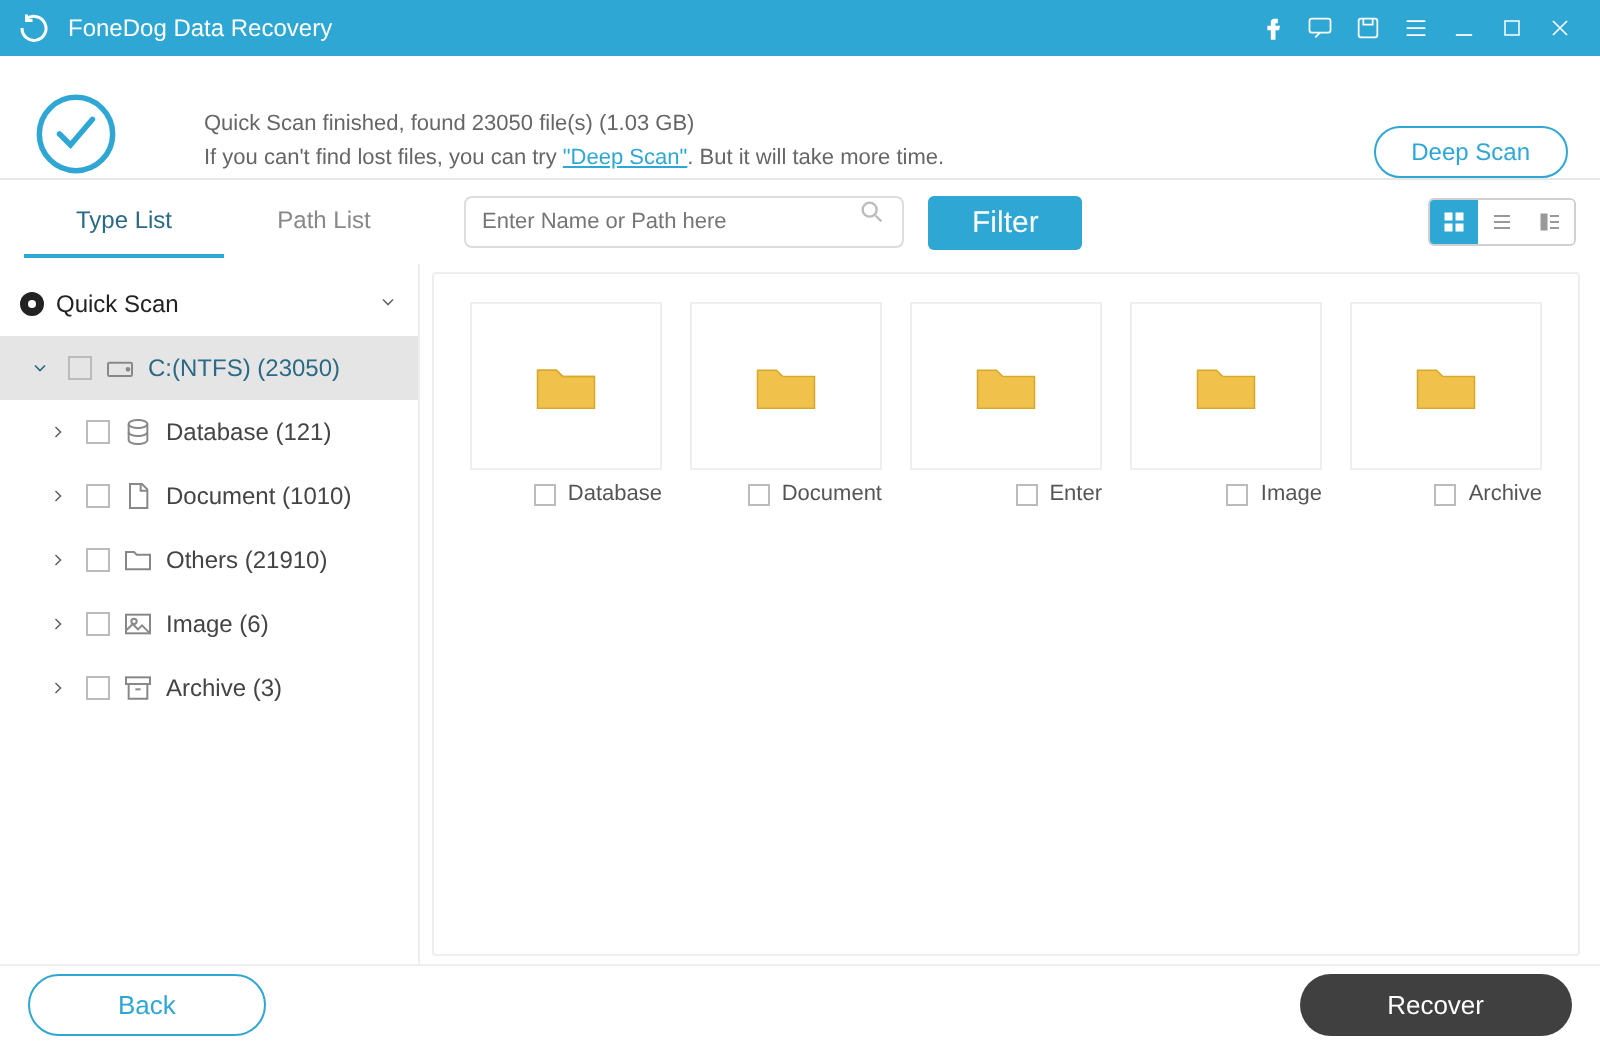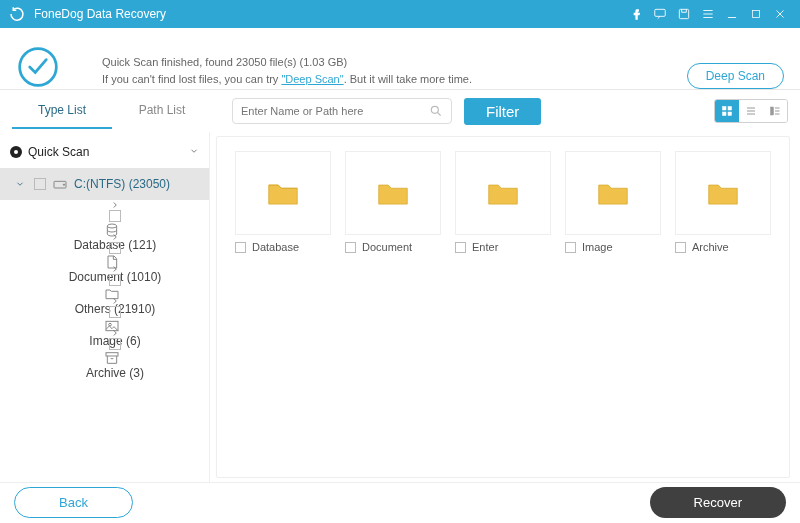--- a/index.html
+++ b/index.html
@@ -18,48 +18,48 @@
   .status .check { width: 44px; height: 44px; margin-right: 14px; }
   .status .info { flex: 1; font-size: 11px; color: #666; line-height: 1.6; }
   .status .info a { color: #2fa7d4; text-decoration: underline; }
   .deep-scan-btn { border: 1px solid #2fa7d4; color: #2fa7d4; background: #fff; border-radius: 14px; padding: 5px 18px; font-size: 12px; cursor: pointer; }
 
   
   .toolbar { height: 42px; display: flex; align-items: center; padding: 0 12px; }
   .tabs { display: flex; width: 200px; }
   .tab { flex: 1; text-align: center; padding: 10px 0; font-size: 12px; color: #888; border-bottom: 2px solid transparent; cursor: pointer; }
   .tab.active { color: #2a6a86; border-bottom: 2px solid #2fa7d4; font-weight: 500; }
-  .search { margin-left: 20px; width: 220px; height: 26px; border: 1px solid #ddd; border-radius: 4px; display: flex; align-items: center; padding: 0 8px; color: #bbb; }
+  .search { margin-left: 20px; width: 220px; height: 26px; border: 1px solid #ddd; border-radius: 4px; display: flex; padding: 0 8px; color: #bbb; }
   .search input { border: none; outline: none; flex: 1; font-size: 11px; color: #888; background: transparent; }
   .filter-btn { margin-left: 12px; background: #2fa7d4; color: #fff; border: none; border-radius: 3px; padding: 5px 22px; font-size: 15px; cursor: pointer; }
   .toolbar .spacer { flex: 1; }
   .view-switch { display: flex; border: 1px solid #d0d0d0; border-radius: 3px; overflow: hidden; }
   .view-switch .v { width: 24px; height: 22px; display:flex;align-items:center;justify-content:center; cursor:pointer; background:#fff; }
   .view-switch .v.active { background: #2fa7d4; }
   .view-switch .v.active svg { stroke:#fff; fill:#fff; }
   .view-switch svg { stroke:#999; fill:#999; }
 
   
   .main { display: flex; height: 350px; }
   .sidebar { width: 210px; border-right: 1px solid #eee; padding-top: 4px; }
   .tree-item { display: flex; align-items: center; height: 32px; font-size: 12px; color: #444; cursor: pointer; }
   .tree-item.level0 { padding-left: 10px; font-weight: 500; color: #222;}
   .tree-item.level1 { padding-left: 12px; background: #e5e5e5; color: #2a6a86; }
-  .tree-item.level2 { padding-left: 21px; flex-direction: column; }
+  .tree-item.level2 { padding-left: 21px; }
   .tree-item .caret { width: 16px; display:flex; justify-content:center; }
   .tree-item .cbx { width: 12px; height: 12px; border: 1px solid #bbb; margin: 0 6px; flex-shrink:0; }
   .tree-item .ticon2 { width: 16px; height: 16px; margin-right: 6px; display:flex;align-items:center;justify-content:center; }
   .tree-item.level0 .dot { width:12px;height:12px;border-radius:50%;background:#222;margin-right:6px;display:flex;align-items:center;justify-content:center;}
   .tree-item.level0 .dot::after{content:'';width:4px;height:4px;border-radius:50%;background:#fff;}
   .tree-item.level0 .chev-down{margin-left:auto;margin-right:10px;}
 
   
   .content { flex: 1; padding: 14px 18px; border:1px solid #eee; margin:4px 10px 4px 6px; border-radius:2px; overflow:auto; }
   .grid { display: flex; gap: 14px; flex-wrap: wrap; }
-  .folder { width: 96px; display: flex; flex-direction: column; align-items: flex-start; cursor:pointer; }
+  .folder { width: 96px; display: flex; flex-direction: column; align-items: flex-end; cursor:pointer; }
   .folder .thumb { width: 96px; height: 84px; border: 1px solid #eee; display:flex;align-items:center;justify-content:center; }
   .folder .thumb svg { width: 38px; height: 38px; }
   .folder .cap { display:flex; align-items:center; gap:6px; margin-top:6px; font-size:11px; color:#555; }
   .folder .cap .cbx { width:11px;height:11px;border:1px solid #bbb; }
 
   
   .bottombar { height: 40px; display:flex; align-items:center; padding: 0 14px; border-top:1px solid #eee;gap:44px;}
   .btn-back { border:1px solid #2fa7d4; color:#2fa7d4; background:#fff; border-radius:16px; padding:7px 44px; font-size:13px; cursor:pointer;}
   .btn-recover { border:none; background:#404040; color:#fff; border-radius:16px; padding:8px 44px; font-size:13px; cursor:pointer;}
   .bottombar .spacer{flex:1;}

